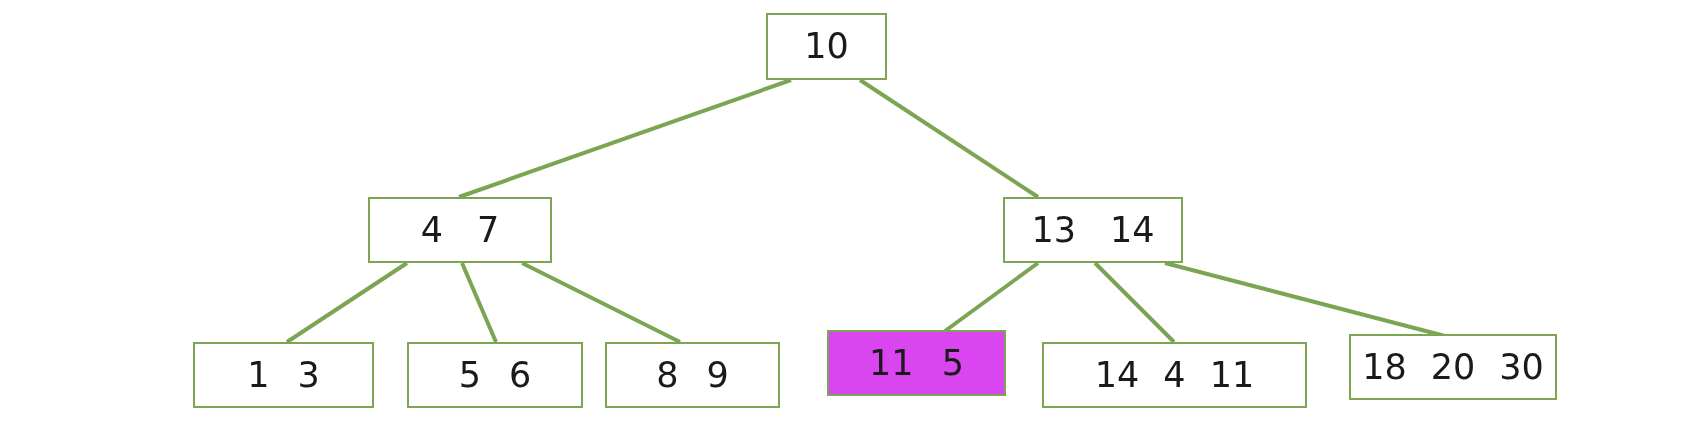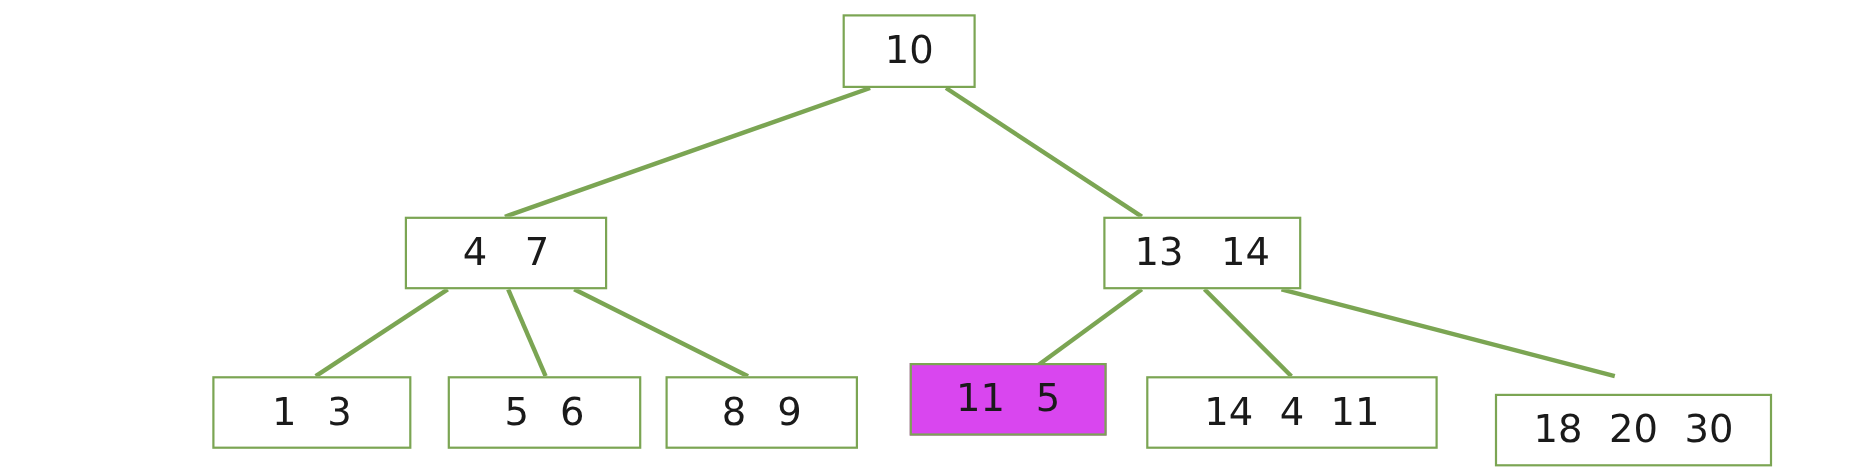--- a/index.html
+++ b/index.html
@@ -71,16 +71,16 @@
 
   <div id="node-layer">
       <div class="node node-root" style="left: 766px; top: 13px; width: 121px; height: 67px; border-color: rgb(123, 165, 83); background: rgb(255, 255, 255); color: rgb(26, 26, 26);"><div class="keys"><span class="key">10</span></div></div>
       <div class="node node-internal" style="left: 368px; top: 197px; width: 184px; height: 66px; border-color: rgb(123, 165, 83); background: rgb(255, 255, 255); color: rgb(26, 26, 26);"><div class="keys"><span class="key">4</span><span class="key">7</span></div></div>
       <div class="node node-internal" style="left: 1003px; top: 197px; width: 180px; height: 66px; border-color: rgb(123, 165, 83); background: rgb(255, 255, 255); color: rgb(26, 26, 26);"><div class="keys"><span class="key">13</span><span class="key">14</span></div></div>
       <div class="node node-leaf" style="left: 193px; top: 342px; width: 181px; height: 66px; border-color: rgb(123, 165, 83); background: rgb(255, 255, 255); color: rgb(26, 26, 26);"><div class="keys"><span class="key">1</span><span class="key">3</span></div></div>
       <div class="node node-leaf" style="left: 407px; top: 342px; width: 176px; height: 66px; border-color: rgb(123, 165, 83); background: rgb(255, 255, 255); color: rgb(26, 26, 26);"><div class="keys"><span class="key">5</span><span class="key">6</span></div></div>
       <div class="node node-leaf" style="left: 605px; top: 342px; width: 175px; height: 66px; border-color: rgb(123, 165, 83); background: rgb(255, 255, 255); color: rgb(26, 26, 26);"><div class="keys"><span class="key">8</span><span class="key">9</span></div></div>
       <div class="node node-leaf" style="left: 827px; top: 330px; width: 179px; height: 66px; border-color: rgb(123, 165, 83); background: #d946ef; color: rgb(26, 26, 26);"><div class="keys"><span class="key">11</span><span class="key">5</span></div></div>
       <div class="node node-leaf node-leaf3" style="left: 1042px; top: 342px; width: 265px; height: 66px; border-color: rgb(123, 165, 83); background: rgb(255, 255, 255); color: rgb(26, 26, 26); justify-content: center;"><div class="keys"><span class="key">14</span><span class="key">4</span><span class="key">11</span></div></div>
-      <div class="node node-leaf node-leaf3" style="left: 1349px; top: 358px; width: 252px; height: 66px; border-color: rgb(123, 165, 83); background: rgb(255, 255, 255); color: rgb(26, 26, 26); margin-left: 10px;"><div class="keys"><span class="key">18</span><span class="key">20</span><span class="key">30</span></div></div>
+      <div class="node node-leaf node-leaf3" style="left: 1349px; top: 334px; width: 208px; height: 66px; border-color: rgb(123, 165, 83); background: rgb(255, 255, 255); color: rgb(26, 26, 26);"><div class="keys"><span class="key">18</span><span class="key">20</span><span class="key">30</span></div></div>
     </div>
 
 </div>
 
 </body></html>

